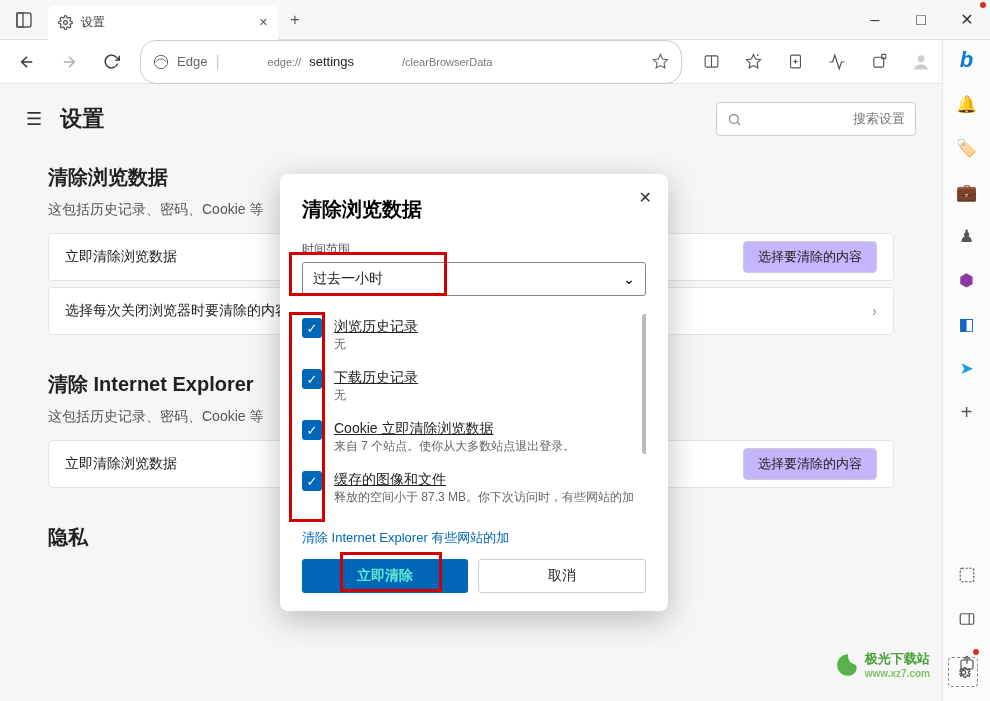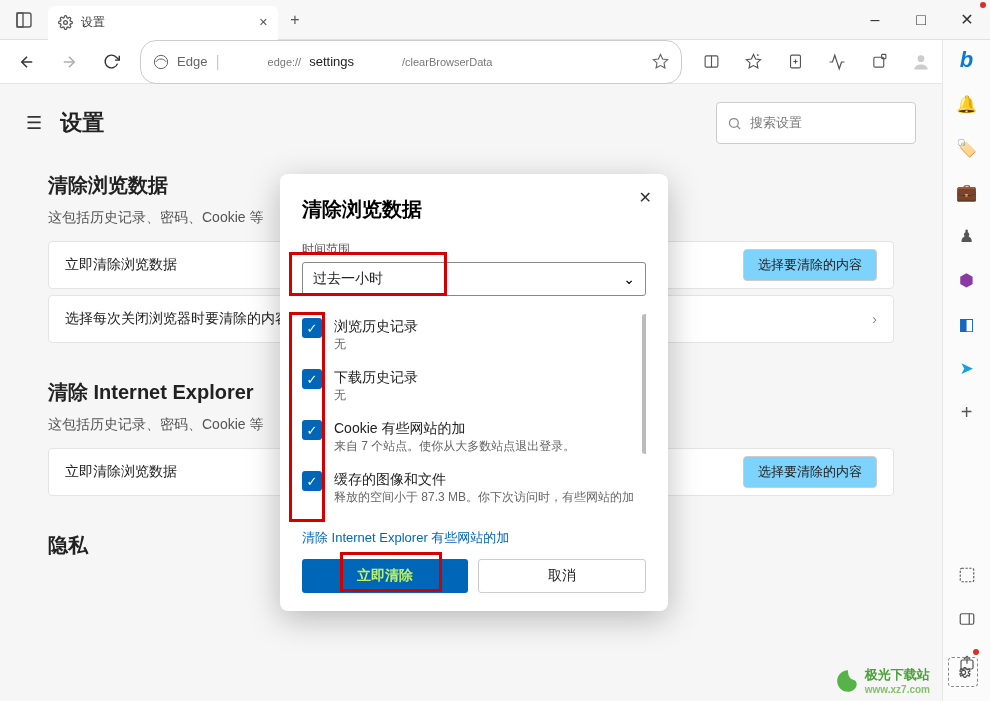--- a/index.html
+++ b/index.html
@@ -29,62 +29,62 @@
 .right-sidebar { position: absolute; right: 0; top: 40px; width: 48px; bottom: 0; background: #fbfbfb; border-left: 1px solid #e8e8e8; display: flex; flex-direction: column; align-items: center; padding-top: 4px; gap: 12px; }
 .rs-icon { width: 32px; height: 32px; display: flex; justify-content: center; align-items: center; font-size: 17px; position: relative; }
 .bing-icon { font-size: 22px; color: #0a7ccc; font-weight: bold; font-style: italic; }
 .red-dot::after { content:''; position:absolute; top:2px; right:4px; width:6px; height:6px; background:#d93025; border-radius:50%; }
 
 
 .page { position: absolute; top: 84px; left: 0; right: 48px; bottom: 0; background: #f6f6f6; overflow: hidden; }
 .page-header { display: flex; align-items: center; padding: 18px 26px; gap: 18px; }
 .hamburger { font-size: 18px; color: #333; }
 .page-title { font-size: 22px; font-weight: 600; color: #222; flex: 1; }
-.search-box { width: 200px; height: 42px; border: 1px solid #ccc; border-radius: 4px; display: flex; align-items: center; padding: 0 10px; gap: 8px; color: #777; background: #fff; }
+.search-box { width: 200px; height: 34px; border: 1px solid #ccc; border-radius: 4px; display: flex; align-items: center; padding: 0 10px; gap: 8px; color: #777; background: #fff; justify-content: space-between; }
 .search-box span.ph { font-size: 13px; }
 
 .section { padding: 10px 48px 20px; }
 .section-title { font-size: 20px; font-weight: 600; color: #222; margin-bottom: 10px; }
 .section-desc { font-size: 14px; color: #555; margin-bottom: 14px; }
 
 .row-card { background: #fff; border: 1px solid #e4e4e4; border-radius: 4px; height: 48px; display: flex; align-items: center; padding: 0 16px; margin-bottom: 6px; justify-content: space-between; }
 .row-card.tall { height: 62px; flex-direction: column; align-items: flex-start; justify-content: center; gap:2px; position: relative; }
 .row-card .label { font-size: 14px; color: #222; }
 .row-card .sublabel { font-size: 12px; color: #666; }
 .row-card .sublabel a { color: #0067b8; text-decoration: none; }
-.choose-btn { height: 32px; border: 1px solid #ccc; border-radius: 4px; background: #7dd3fc; font-size: 13px; padding: 0 14px; color: #222; cursor: pointer; }
+.choose-btn { height: 32px; border: 1px solid #ccc; border-radius: 4px; background: #c4b5fd; font-size: 13px; padding: 0 14px; color: #222; cursor: pointer; }
 .chev { color: #888; font-size: 14px; }
 .toggle { width: 40px; height: 20px; background: #888; border-radius: 10px; position: absolute; right: 16px; top: 50%; transform: translateY(-50%); }
 .toggle::after { content:''; position:absolute; width:13px; height:13px; background:#fff; border-radius:50%; right:4px; top:3.5px; }
 
 
 .modal-backdrop { position: absolute; inset: 0; }
 .modal { position: absolute; left: 280px; top: 90px; width: 388px; background: #fff; border-radius: 8px; box-shadow: 0 8px 32px rgba(0,0,0,0.25); padding: 22px 22px 18px; }
 .modal-close { position: absolute; right: 16px; top: 14px; color: #333; font-size: 16px; cursor:pointer; }
 .modal-title { font-size: 20px; font-weight: 600; margin-bottom: 18px; }
 .modal-label { font-size: 12px; color: #555; margin-bottom: 4px; }
 .time-select { width: 100%; height: 34px; border: 1px solid #888; border-radius: 3px; display: flex; align-items: center; padding: 0 10px; justify-content: space-between; font-size: 14px; margin-bottom: 14px; }
 .time-select .v { color: #222; }
 .cb-list { max-height: 210px; overflow: hidden; position: relative; margin-bottom: 14px; }
 .cb-item { display: flex; gap: 12px; padding: 8px 0; }
 .checkbox { width: 20px; height: 20px; background: #0067b8; border-radius: 3px; display: flex; justify-content: center; align-items: center; color: #fff; font-size: 13px; flex-shrink: 0; }
 .cb-text { flex: 1; }
-.cb-title { font-size: 14px; color: #222; font-weight: 500; }
+.cb-title { font-size: 14px; color: #222; font-weight: 500; text-decoration: underline; }
 .cb-sub { font-size: 12px; color: #666; }
 .cb-scrollbar { position: absolute; right: -2px; top: 4px; width: 6px; height: 140px; background: #bbb; border-radius: 4px; }
 .ie-link { color: #0067b8; font-size: 13px; text-decoration: none; display: inline-block; margin-bottom: 12px; }
 .modal-actions { display: flex; gap: 10px; }
-.btn-primary { flex: 1; height: 34px; background: #0067b8; color: #bef264; border: none; border-radius: 3px; font-size: 14px; font-weight: 600; cursor:pointer; }
+.btn-primary { flex: 1; height: 34px; background: #0067b8; color: #5eead4; border: none; border-radius: 3px; font-size: 14px; font-weight: 600; cursor:pointer; }
 .btn-secondary { flex: 1; height: 34px; background: #fff; color: #222; border: 1px solid #ccc; border-radius: 3px; font-size: 14px; cursor:pointer; }
 
 
 .hl { position: absolute; border: 3px solid #d40000; pointer-events: none; }
 
 
-.watermark { position: absolute; right: 60px; bottom: 6px; font-size: 13px; color: #4aa13a; font-weight: 600; display: flex; align-items: center; gap: 4px; }
+.watermark { position: absolute; right: 60px; bottom: 22px; font-size: 13px; color: #4aa13a; font-weight: 600; display: flex; align-items: center; gap: 4px; }
 .watermark .sub { font-size: 10px; color: #84c06e; }
 .bottom-gear { position: absolute; right: 12px; bottom: 14px; width: 30px; height: 30px; border:1px dashed #888; border-radius:4px; display:flex; justify-content:center; align-items:center; color:#555; }
 
 svg { display: block; }
 </style>
 </head>
 <body>
 
 <div class="title-bar">
   <div class="tab-icon-box">
@@ -286,21 +286,21 @@
         <div class="cb-item">
           <div class="checkbox">✓</div>
           <div class="cb-text">
               <div class="cb-title">下载历史记录</div>
               <div class="cb-sub">无</div>
             </div>
         </div>
         <div class="cb-item">
           <div class="checkbox">✓</div>
           <div class="cb-text">
-              <div class="cb-title">Cookie 有些网站的加</div>
+              <div class="cb-title">Cookie 立即清除浏览数据</div>
               <div class="cb-sub">来自 7 个站点。使你从大多数站点退出登录。</div>
             </div>
         </div>
         <div class="cb-item">
           <div class="checkbox">✓</div>
           <div class="cb-text">
               <div class="cb-title">缓存的图像和文件</div>
               <div class="cb-sub">释放的空间小于 87.3 MB。你下次访问时，有些网站的加</div>
             </div>
         </div>

